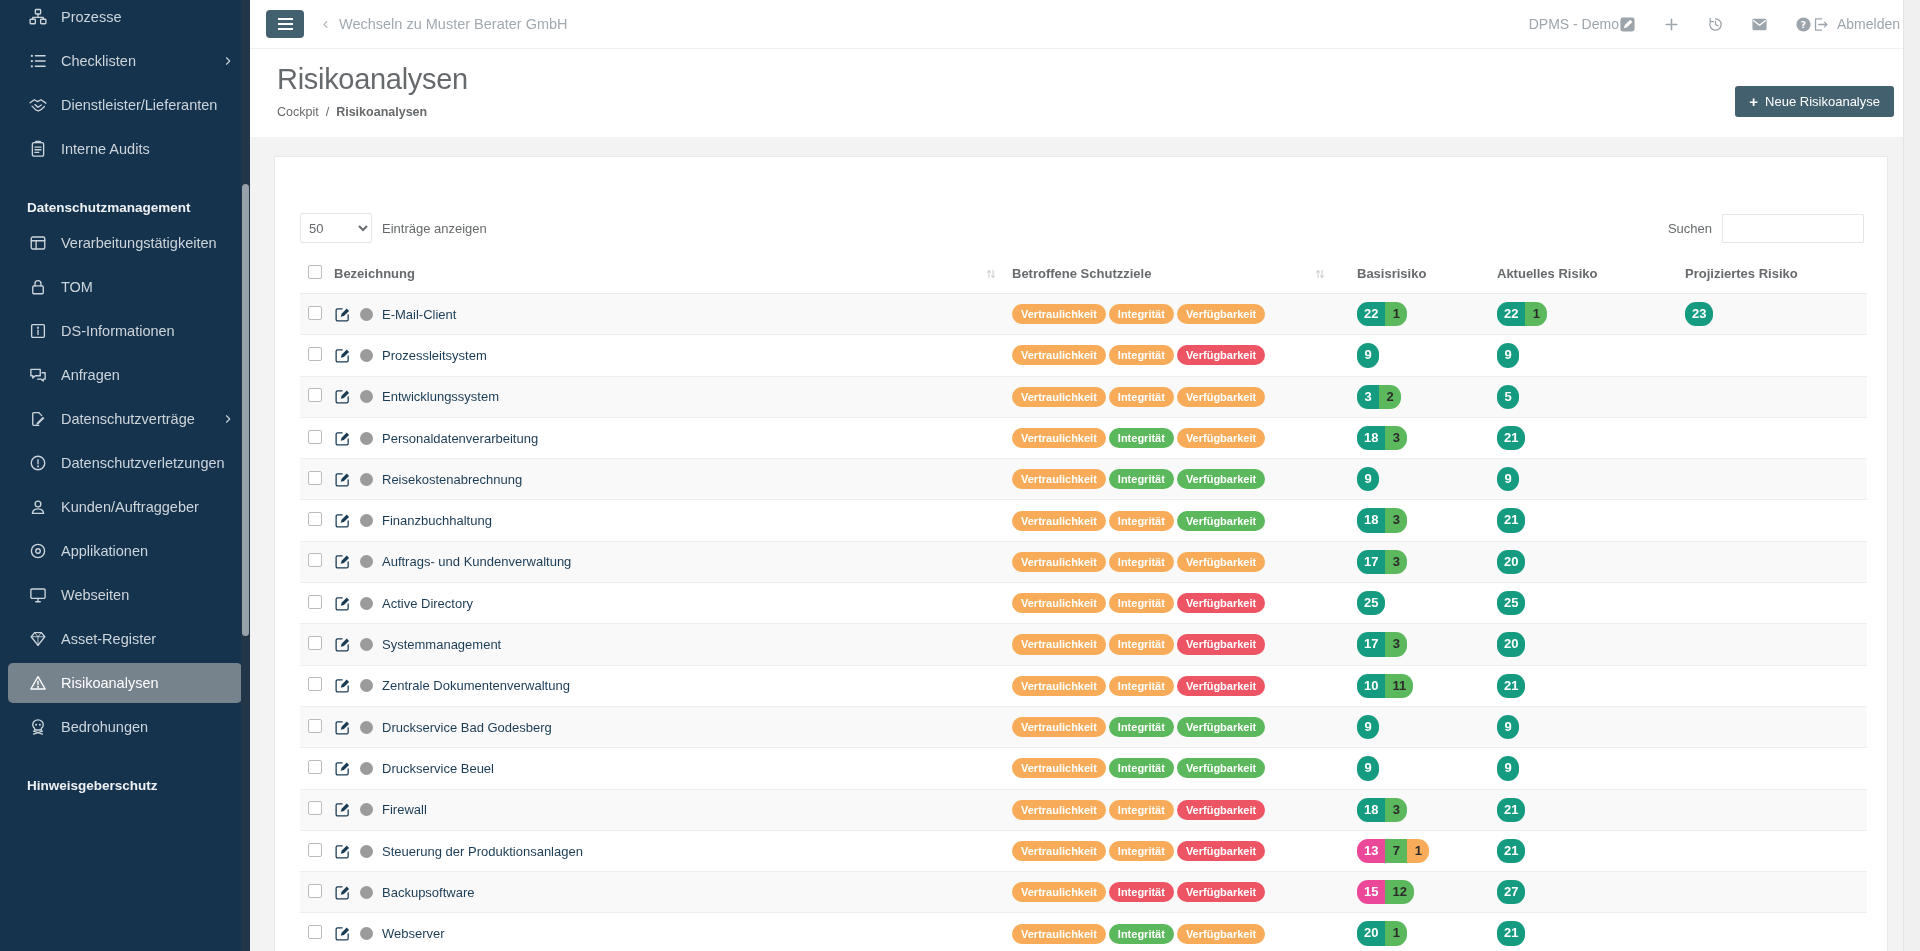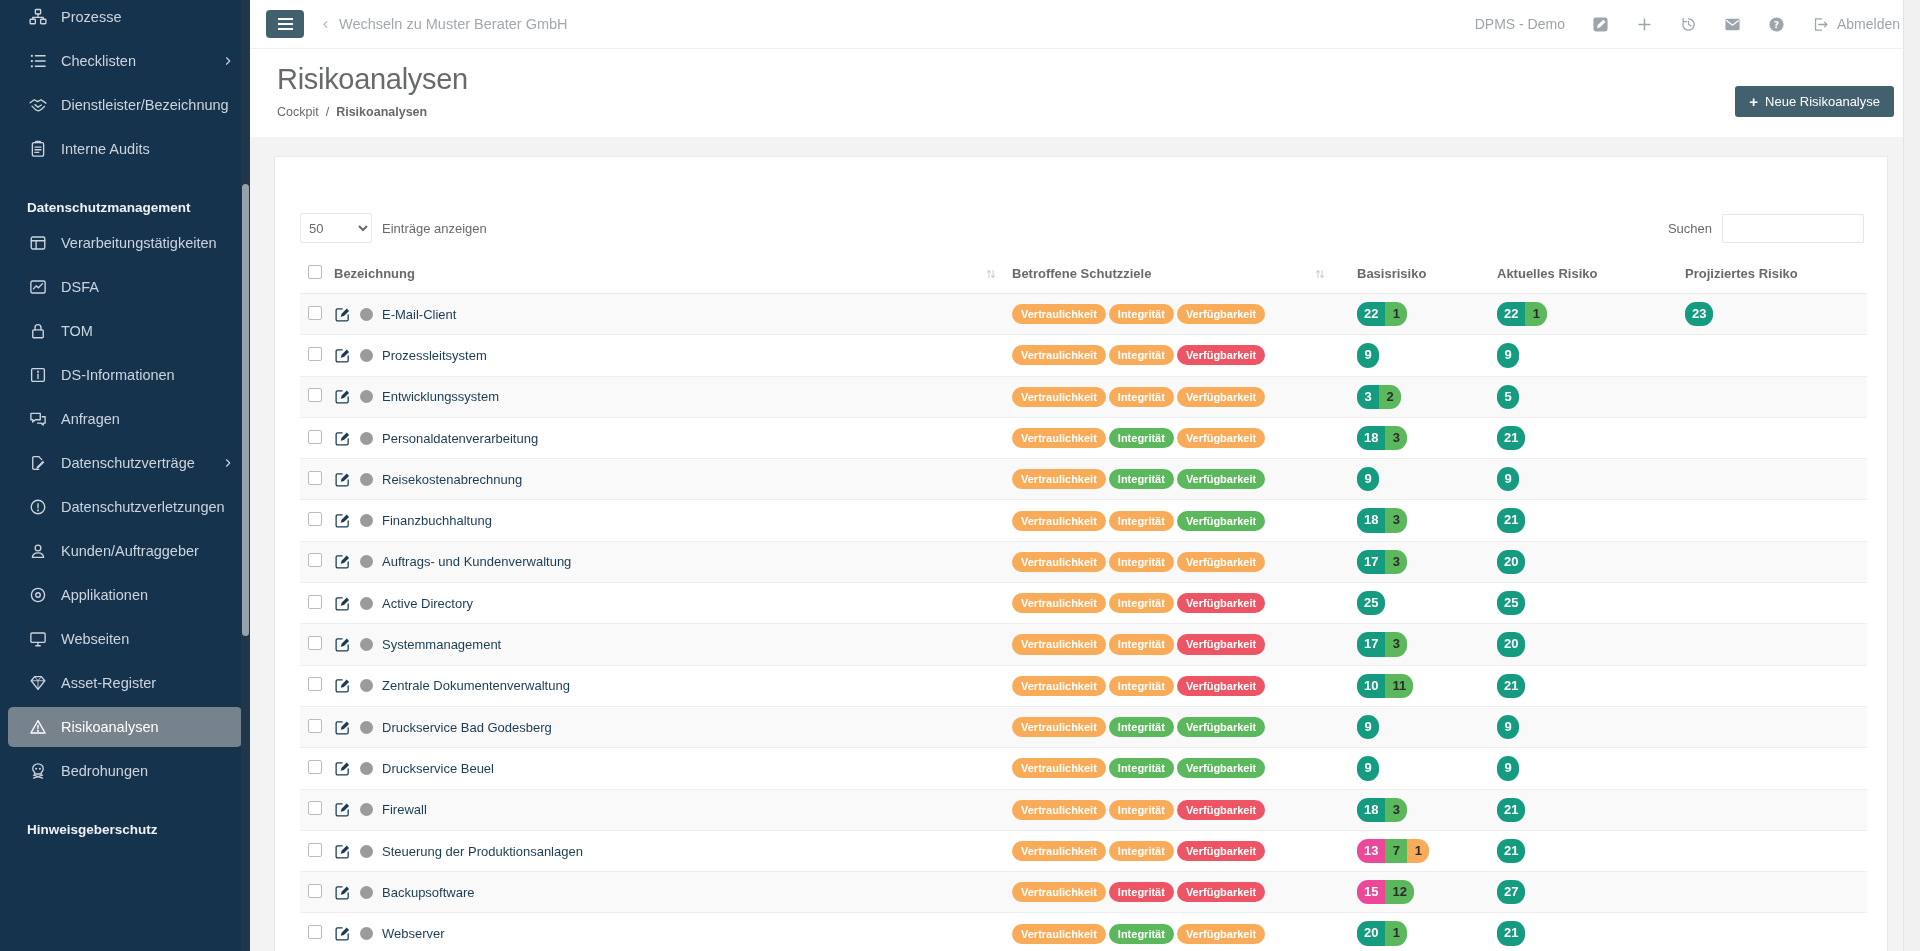--- a/index.html
+++ b/index.html
@@ -25,21 +25,21 @@
   
   .main { position:absolute; left:250px; top:0; right:0; height:951px; }
   .topbar { height:49px; background:#fff; display:flex; align-items:center; padding:0 20px 0 16px; border-bottom:1px solid #f0f0f0; }
   .hamburger { width:38px; height:28px; background:#43606e; border-radius:4px; display:flex; align-items:center; justify-content:center; margin-right:16px; cursor:pointer; flex:none; }
   .bars { width:15px; height:2px; background:#fff; position:relative; }
   .bars::before, .bars::after { content:""; position:absolute; left:0; width:15px; height:2px; background:#fff; }
   .bars::before { top:-5px; } .bars::after { top:5px; }
   .back-link { color:#a2a9af; font-size:14.5px; display:flex; align-items:center; gap:8px; cursor:pointer; }
   .back-link .chev-l { width:11px; height:11px; }
   .back-link .chev-l svg { width:11px; height:11px; display:block; }
-  .topbar-right { margin-left:auto; display:flex; align-items:center; gap:27px; color:#9da5ac; font-size:14px;text-align:center; }
+  .topbar-right { margin-left:auto; display:flex; align-items:center; color:#9da5ac; font-size:14px;text-align:center; }
   .top-ic { width:17px; height:17px; cursor:pointer; color:#9da5ac; }
   .top-ic svg { width:17px; height:17px; display:block; }
   .logout { display:flex; align-items:center; gap:8px; cursor:pointer; }
   .logout .top-ic { cursor:inherit; }
   
   .heading { background:#fff; height:88px; padding:12px 26px 0 27px; position:relative; }
   .page-title { margin:2px 0 9px; font-size:29px; font-weight:300; color:#676a6c; letter-spacing:-0.3px; }
   .breadcrumb { font-size:12.5px; color:#676a6c; display:flex; gap:7px; align-items:center; }
   .breadcrumb .current { font-weight:bold; }
   .new-btn { position:absolute; right:26px; top:37px; background:#43606e; color:#fff; font-size:13px; border:none; border-radius:3px; padding:8px 14px; display:flex; align-items:center; gap:7px; cursor:pointer; font-family:inherit; }
@@ -106,50 +106,41 @@
         </span>
       </div>
       <div class="side-item">
         <span class="ic">
           <svg viewBox="0 0 24 24" fill="none" stroke="currentColor" stroke-width="1.8" stroke-linecap="round" stroke-linejoin="round">
             <path d="M1.5 9l5.5-4 4.5 2.5L16 5l6.5 4.5"></path>
             <path d="M8 11.5l4 3.5 4.5-3"></path>
             <path d="M4 13.5l5 5 3.5 1.5 4.5-2.5 3.5-3.5"></path>
           </svg>
         </span>
-        <span class="lbl">Dienstleister/Bezeichnung</span>
+        <span class="lbl">Dienstleister/Lieferanten</span>
       </div>
       <div class="side-item">
         <span class="ic">
           <svg viewBox="0 0 24 24" fill="none" stroke="currentColor" stroke-width="1.8" stroke-linecap="round" stroke-linejoin="round">
             <rect x="4.5" y="3.5" width="15" height="18" rx="2"></rect>
             <path d="M9 3.5V2h6v1.5"></path>
             <path d="M8 9.5h8M8 13h8M8 16.5h5"></path>
           </svg>
         </span>
         <span class="lbl">Interne Audits</span>
       </div>
       <div class="side-section">Datenschutzmanagement</div>
       <div class="side-item">
         <span class="ic">
           <svg viewBox="0 0 24 24" fill="none" stroke="currentColor" stroke-width="1.8" stroke-linecap="round" stroke-linejoin="round">
             <rect x="3" y="4" width="18" height="16" rx="2"></rect>
             <path d="M3 9h18M9.5 9v11"></path>
           </svg>
         </span>
         <span class="lbl">Verarbeitungstätigkeiten</span>
-      </div>
-      <div class="side-item">
-        <span class="ic">
-          <svg viewBox="0 0 24 24" fill="none" stroke="currentColor" stroke-width="1.8" stroke-linecap="round" stroke-linejoin="round">
-            <rect x="2.5" y="4" width="19" height="16" rx="2"></rect>
-            <path d="M6 14.5l3.5-4 3 2.5 5.5-5.5"></path>
-          </svg>
-        </span>
-        <span class="lbl">DSFA</span>
       </div>
       <div class="side-item">
         <span class="ic">
           <svg viewBox="0 0 24 24" fill="none" stroke="currentColor" stroke-width="1.8" stroke-linecap="round" stroke-linejoin="round">
             <rect x="5" y="10.5" width="14" height="10.5" rx="1.5"></rect>
             <path d="M8 10.5V7.5a4 4 0 0 1 8 0v3"></path>
           </svg>
         </span>
         <span class="lbl">TOM</span>
       </div>

